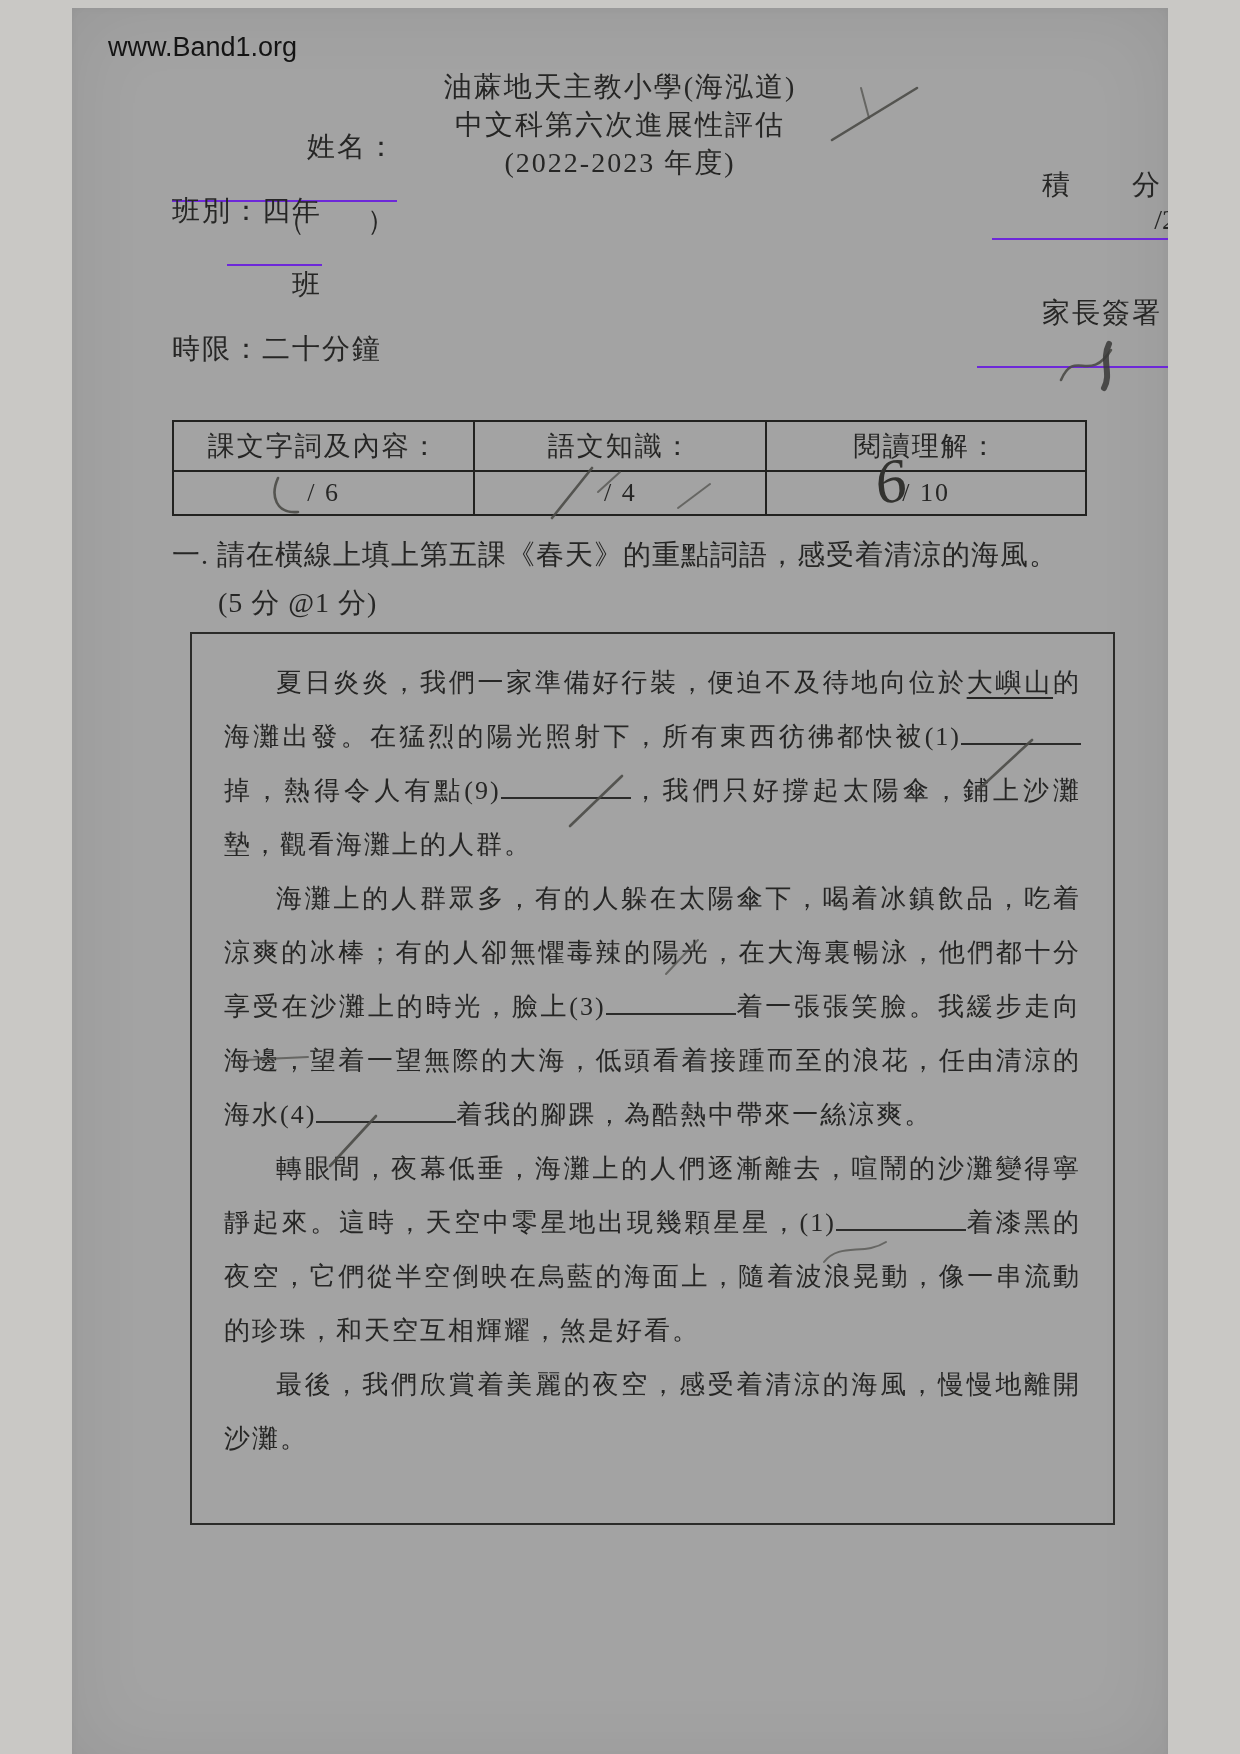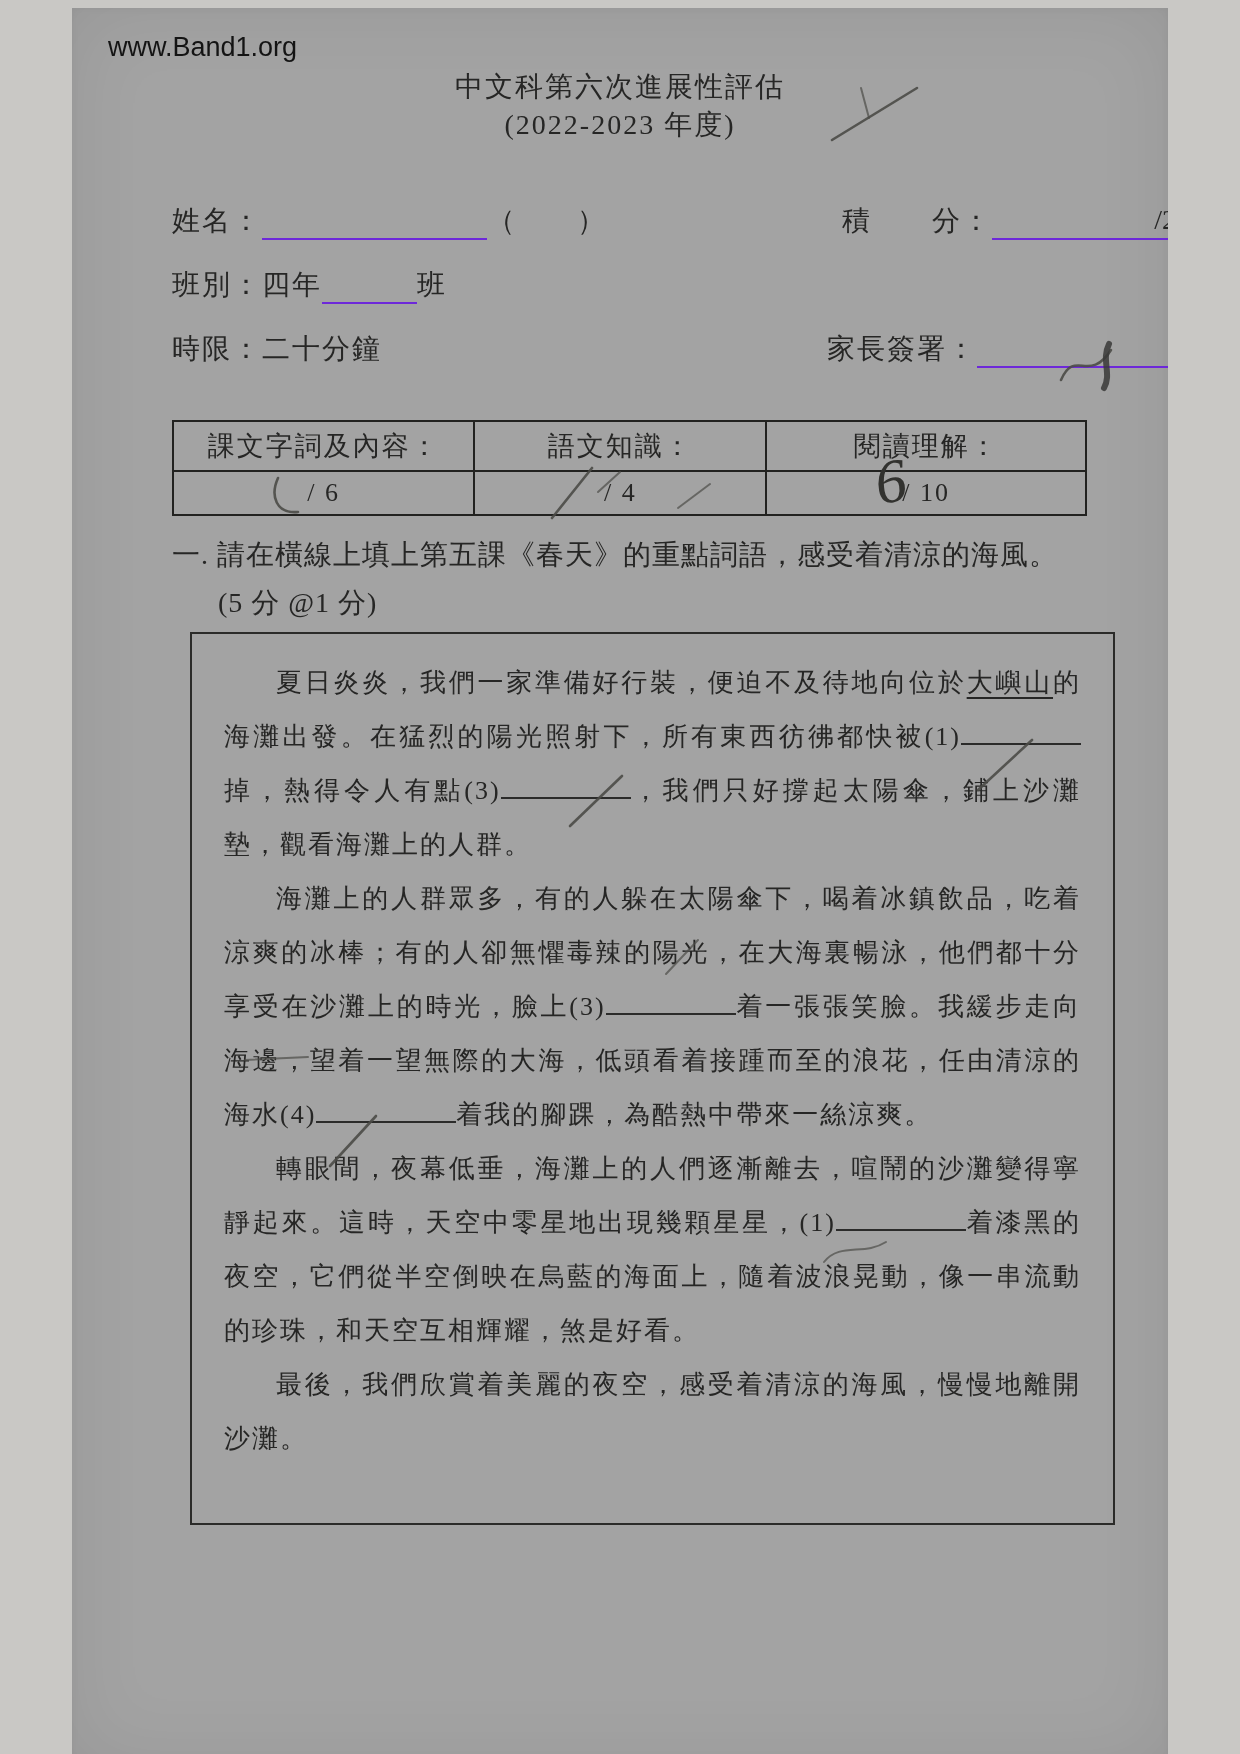--- a/index.html
+++ b/index.html
@@ -18,21 +18,21 @@
     position:absolute; top:24px; left:36px;
     font-family:"Liberation Sans","DejaVu Sans",sans-serif;
     font-size:27px; color:#141414;
   }
 
   .title-block { position:absolute; top:60px; left:0; width:100%; text-align:center; }
   .title-line { font-size:28px; line-height:38px; letter-spacing:2px; }
 
   .form-area { position:absolute; top:192px; left:100px; width:1020px; font-size:28px; }
   .form-row { display:flex; justify-content:space-between; align-items:flex-end; margin-bottom:24px; height:40px; }
-  .fgroup { display:flex; align-items:flex-end; white-space:nowrap; }
+  .fgroup { display:flex; align-items:flex-end; white-space:nowrap;flex-direction:column; }
   .flabel { letter-spacing:2px; }
   .line { display:inline-block; border-bottom:2px solid #6d28d9; height:34px; vertical-align:baseline; }
   .w225 { width:225px; } .w200 { width:200px; } .w95 { width:95px; } .w215 { width:215px; }
   .score-line { text-align:right; }
   .score-total { font-size:28px; padding-right:2px; }
 
   table.score-table {
     position:absolute; top:412px; left:100px; width:915px;
     border-collapse:collapse; font-size:27px; letter-spacing:2px;
   }
@@ -70,20 +70,21 @@
   svg.pen path.light { stroke-width:2; opacity:0.7; }
 </style>
 </head>
 <body>
 
 <div class="page">
 
   <div class="watermark">www.Band1.org</div>
 
   <header class="title-block">
+    <div class="title-line">油蔴地天主教小學(海泓道)</div>
     <div class="title-line">中文科第六次進展性評估</div>
     <div class="title-line">(2022-2023 年度)</div>
   </header>
 
   <section class="form-area">
     <div class="form-row">
       <div class="fgroup">
         <span class="flabel">姓名：</span>
         <span class="line w225"></span>
         <span class="flabel">（　　）</span>
@@ -128,21 +129,21 @@
       </td>
     </tr>
   </tbody>
     </table>
 
   <div class="section-head">一. 請在橫線上填上第五課《春天》的重點詞語，感受着清涼的海風。</div>
   <div class="section-marks">(5 分  @1 分)</div>
 
   <section class="passage-box">
     <p class="para">
-      <span>夏日炎炎，我們一家準備好行裝，便迫不及待地向位於</span><span class="u">大嶼山</span><span>的海灘出發。在猛烈的陽光照射下，所有東西彷彿都快被(1)</span><span class="blank bw120"></span><span>掉，熱得令人有點(3)</span><span class="blank bw130"></span><span>，我們只好撐起太陽傘，鋪上沙灘墊，觀看海灘上的人群。</span>
+      <span>夏日炎炎，我們一家準備好行裝，便迫不及待地向位於</span><span class="u">大嶼山</span><span>的海灘出發。在猛烈的陽光照射下，所有東西彷彿都快被(1)</span><span class="blank bw120"></span><span>掉，熱得令人有點(9)</span><span class="blank bw130"></span><span>，我們只好撐起太陽傘，鋪上沙灘墊，觀看海灘上的人群。</span>
     </p>
     <p class="para">
       <span>海灘上的人群眾多，有的人躲在太陽傘下，喝着冰鎮飲品，吃着涼爽的冰棒；有的人卻無懼毒辣的陽光，在大海裏暢泳，他們都十分享受在沙灘上的時光，臉上(3)</span><span class="blank bw130"></span><span>着一張張笑臉。我緩步走向海邊，望着一望無際的大海，低頭看着接踵而至的浪花，任由清涼的海水(4)</span><span class="blank bw140"></span><span>着我的腳踝，為酷熱中帶來一絲涼爽。</span>
     </p>
     <p class="para">
       <span>轉眼間，夜幕低垂，海灘上的人們逐漸離去，喧鬧的沙灘變得寧靜起來。這時，天空中零星地出現幾顆星星，(1)</span><span class="blank bw130"></span><span>着漆黑的夜空，它們從半空倒映在烏藍的海面上，隨着波浪晃動，像一串流動的珍珠，和天空互相輝耀，煞是好看。</span>
     </p>
     <p class="para">
       <span>最後，我們欣賞着美麗的夜空，感受着清涼的海風，慢慢地離開沙灘。</span>
     </p>

